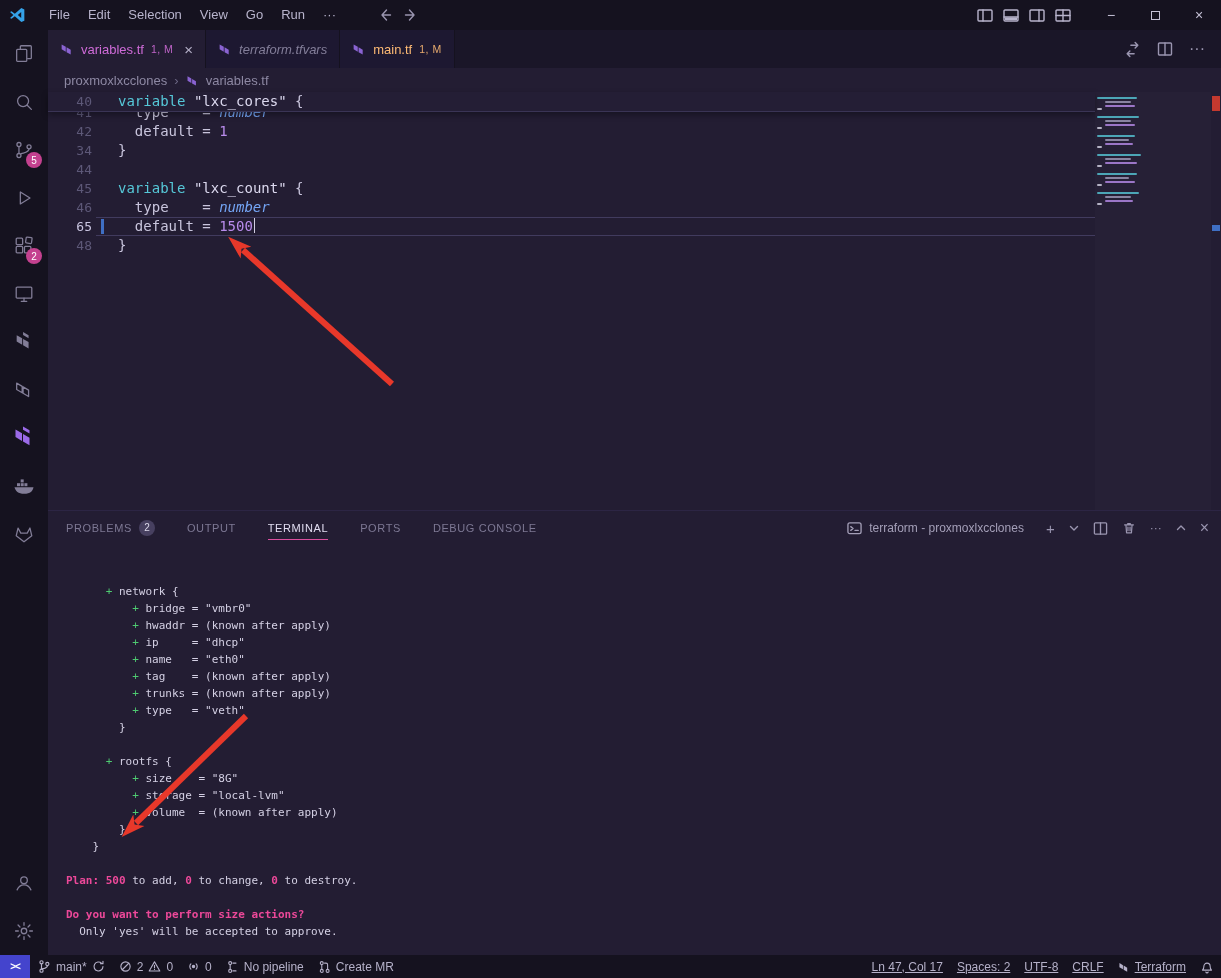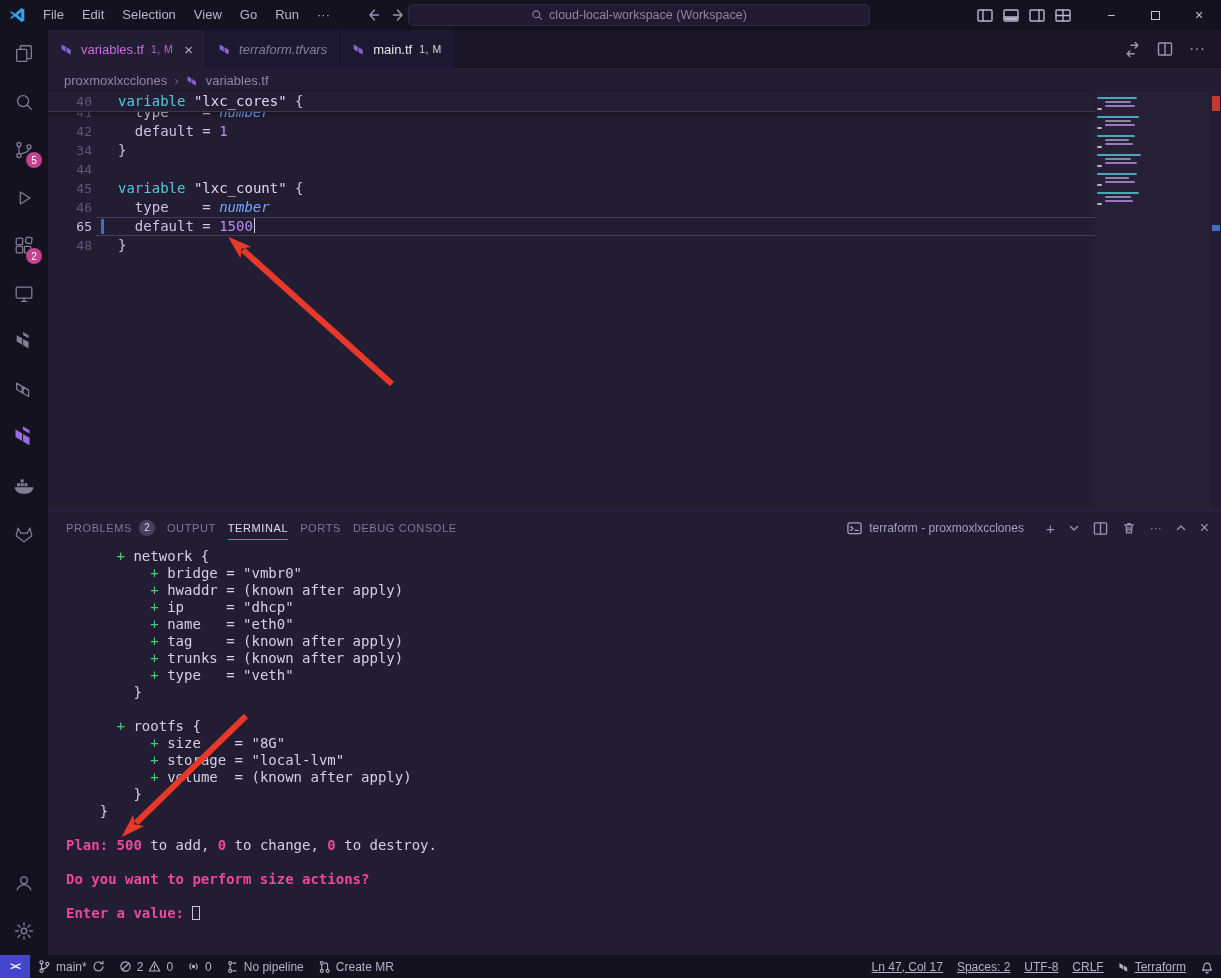--- a/index.html
+++ b/index.html
@@ -5,21 +5,21 @@
   :root{
     --bg-editor:#231d33; --bg-shell:#15121f; --bg-tabbar:#1a1628; --bg-tab-inactive:#1d1831;
     --arrow-red:#e8382a; --accent-pink:#d94f9e; --terraform-purple:#9b6ae8;
   }
   *{margin:0;padding:0;box-sizing:border-box;}
   body{background:#000;}
   .app{width:1221px;height:978px;position:relative;background:var(--bg-editor);
        font-family:"Liberation Sans",sans-serif;overflow:hidden;color:#c9c5dd;}
 
   
-  .titlebar{height:30px;background:var(--bg-shell);display:flex;align-items:center;position:relative;z-index:5;}
+  .titlebar{height:30px;background:var(--bg-shell);display:flex;align-items:center;position:relative;z-index:5;gap:6px;}
   .tb-logo{width:34px;display:flex;justify-content:center;}
   .menu{display:flex;align-items:center;}
   .menu-item{padding:0 9px;font-size:13px;color:#b8b4cc;height:30px;line-height:30px;}
   .nav-arrows{display:flex;gap:10px;margin-left:26px;color:#9a95b0;}
   .searchbox{position:absolute;left:408px;top:4px;width:462px;height:22px;background:#201b31;
     border:1px solid #2e2947;border-radius:5px;display:flex;align-items:center;justify-content:center;
     gap:6px;font-size:12.5px;color:#8b86a2;}
   .tb-right{position:absolute;right:0;top:0;height:30px;display:flex;align-items:center;}
   .layout-icons{display:flex;gap:10px;margin-right:18px;color:#b8b4cc;}
   .win-btn{width:44px;height:30px;display:flex;align-items:center;justify-content:center;color:#c5c1d6;font-size:14px;}
@@ -37,21 +37,21 @@
   .workbench{flex:1;display:flex;flex-direction:column;min-width:0;}
 
   
   .tabbar{height:38px;background:var(--bg-tabbar);display:flex;align-items:stretch;}
   .tab{display:flex;align-items:center;gap:7px;padding:0 12px;font-size:13px;background:var(--bg-tab-inactive);
     border-right:1px solid #15121f;color:#6f6a85;}
   .tab.active{background:var(--bg-editor);}
   .tab .suffix{font-size:10.5px;letter-spacing:.5px;opacity:.9;}
   .tab-variables{color:#cf6bd8;}
   .tab-tfvars{color:#837e99;font-style:italic;}
-  .tab-main{color:#e5e5e5;}
+  .tab-main{color:#fdba74;}
   .tab-close{color:#b5b0c8;font-size:15px;margin-left:4px;font-style:normal;}
   .tab-actions{margin-left:auto;display:flex;align-items:center;gap:16px;padding:0 16px;color:#9a95b0;}
 
   
   .breadcrumb{height:24px;display:flex;align-items:center;gap:7px;padding-left:16px;font-size:13px;color:#8d88a3;background:var(--bg-editor);}
   .crumb-sep{color:#6d6885;}
 
   
   .editor{height:418px;position:relative;background:var(--bg-editor);font-family:"DejaVu Sans Mono",monospace;font-size:14px;}
   .sticky{position:relative;z-index:3;background:#241e35;border-bottom:1px solid #3a3455;box-shadow:0 3px 6px rgba(0,0,0,.35);width:calc(100% - 126px);}
@@ -78,31 +78,31 @@
 
   .minimap{position:absolute;top:0;right:10px;width:116px;height:100%;background:rgba(255,255,255,0.015);}
   .mm-bar{position:absolute;height:2px;border-radius:1px;opacity:.8;}
   .overview{position:absolute;top:0;right:0;width:10px;height:100%;}
   .ov-red{position:absolute;top:4px;right:1px;width:8px;height:15px;background:#c3392f;}
   .ov-mod{position:absolute;top:133px;right:1px;width:8px;height:6px;background:#3f6fc4;}
 
   
   .panel{flex:1;border-top:1px solid #2c2544;display:flex;flex-direction:column;background:var(--bg-editor);min-height:0;}
   .panel-header{height:34px;display:flex;align-items:center;padding:0 12px 0 18px;flex:none;}
-  .panel-tabs{display:flex;gap:12px;font-size:11px;letter-spacing:.6px;color:#7d7894;justify-content:space-between;}
+  .panel-tabs{display:flex;gap:32px;font-size:11px;letter-spacing:.6px;color:#7d7894;justify-content:space-between;}
   .panel-tab{display:flex;align-items:center;gap:7px;position:relative;height:34px;line-height:34px;}
   .panel-tab.active{color:#e0dcf0;}
   .panel-tab.active::after{content:"";position:absolute;left:0;right:0;bottom:5px;height:1.5px;background:var(--accent-pink);}
   .pbadge{min-width:16px;height:16px;border-radius:8px;background:#474060;color:#dcd8ea;font-size:10px;
     display:inline-flex;align-items:center;justify-content:center;padding:0 4px;letter-spacing:0;}
   .term-meta{margin-left:auto;display:flex;align-items:center;gap:8px;color:#9a95b0;font-size:12px;}
   .term-label{display:flex;align-items:center;gap:7px;margin-right:14px;color:#a49fb8;}
   .term-actions{display:flex;align-items:center;gap:14px;color:#9a95b0;}
   .ta-x{font-size:16px;}
-  .terminal{flex:1;padding:3px 15px 0 18px;font-family:"DejaVu Sans Mono",monospace;font-size:14px;line-height:17px;color:#d4d0e4;overflow:hidden;}
+  .terminal{flex:1;padding:3px 15px 0 18px;font-family:"DejaVu Sans Mono",monospace;font-size:11px;line-height:17px;color:#d4d0e4;overflow:hidden;margin-top:35px;}
   .t-line{white-space:pre;height:17px;}
   .t-caret{display:inline-block;width:8px;height:14px;border:1px solid #c8c4da;vertical-align:-2px;}
 
   
   .statusbar{height:23px;background:var(--bg-shell);display:flex;align-items:center;font-size:12px;color:#b5b1c9;position:relative;z-index:5;}
   .st-item{display:flex;align-items:center;gap:5px;padding:0 7px;height:100%;}
   .st-remote{background:#4444cd;color:#fff;width:30px;justify-content:center;padding:0;font-size:10px;font-weight:bold;letter-spacing:-1px;}
   .st-right{margin-left:auto;display:flex;height:100%;text-decoration:underline;}
 
   
@@ -133,27 +133,20 @@
       <span class="menu-item">Run</span>
       <span class="menu-item">···</span>
     </div>
     <div class="nav-arrows">
       <svg class="sicon" width="16" height="16" viewBox="0 0 16 16">
           <path d="M9.5 3L5 8l4.5 5M5 8h8.5"></path>
         </svg>
       <svg class="sicon" width="16" height="16" viewBox="0 0 16 16">
           <path d="M6.5 3L11 8l-4.5 5M11 8H2.5"></path>
         </svg>
-    </div>
-    <div class="searchbox">
-      <svg class="sicon" width="12" height="12" viewBox="0 0 16 16">
-          <circle cx="7" cy="7" r="4.5"></circle>
-          <path d="M10.5 10.5L14 14"></path>
-        </svg>
-      <span>cloud-local-workspace (Workspace)</span>
     </div>
     <div class="tb-right">
       <div class="layout-icons">
         <svg class="sicon" width="16" height="15" viewBox="0 0 16 15">
             <rect x="1" y="2" width="14" height="11" rx="1"></rect>
             <path d="M6 2v11"></path>
           </svg>
         <svg class="sicon" width="16" height="15" viewBox="0 0 16 15">
             <rect x="1" y="2" width="14" height="11" rx="1"></rect>
             <path d="M1 9h14"></path>
@@ -460,20 +453,21 @@
             <div class="t-line"><span class="tk-d">      </span><span class="tk-g">+</span><span class="tk-d"> rootfs {</span></div>
             <div class="t-line"><span class="tk-d">          </span><span class="tk-g">+</span><span class="tk-d"> size    = "8G"</span></div>
             <div class="t-line"><span class="tk-d">          </span><span class="tk-g">+</span><span class="tk-d"> storage = "local-lvm"</span></div>
             <div class="t-line"><span class="tk-d">          </span><span class="tk-g">+</span><span class="tk-d"> volume  = (known after apply)</span></div>
             <div class="t-line"><span class="tk-d">        }</span></div>
             <div class="t-line"><span class="tk-d">    }</span></div>
             <div class="t-line">&nbsp;</div>
             <div class="t-line"><span class="tk-b">Plan:</span><span class="tk-d"> </span><span class="tk-b">500</span><span class="tk-d"> to add, </span><span class="tk-b">0</span><span class="tk-d"> to change, </span><span class="tk-b">0</span><span class="tk-d"> to destroy.</span></div>
             <div class="t-line">&nbsp;</div>
             <div class="t-line"><span class="tk-b">Do you want to perform size actions?</span></div>
+            <div class="t-line"><span class="tk-d">  Only 'yes' will be accepted to approve.</span></div>
             <div class="t-line">&nbsp;</div>
             <div class="t-line"><span class="tk-b">Enter a value: </span><span class="t-caret"></span></div>
           </div>
       </div>
     </div>
   </div>
 
   <div class="statusbar">
     <div class="st-item st-remote">
       <span>&gt;&lt;</span>

